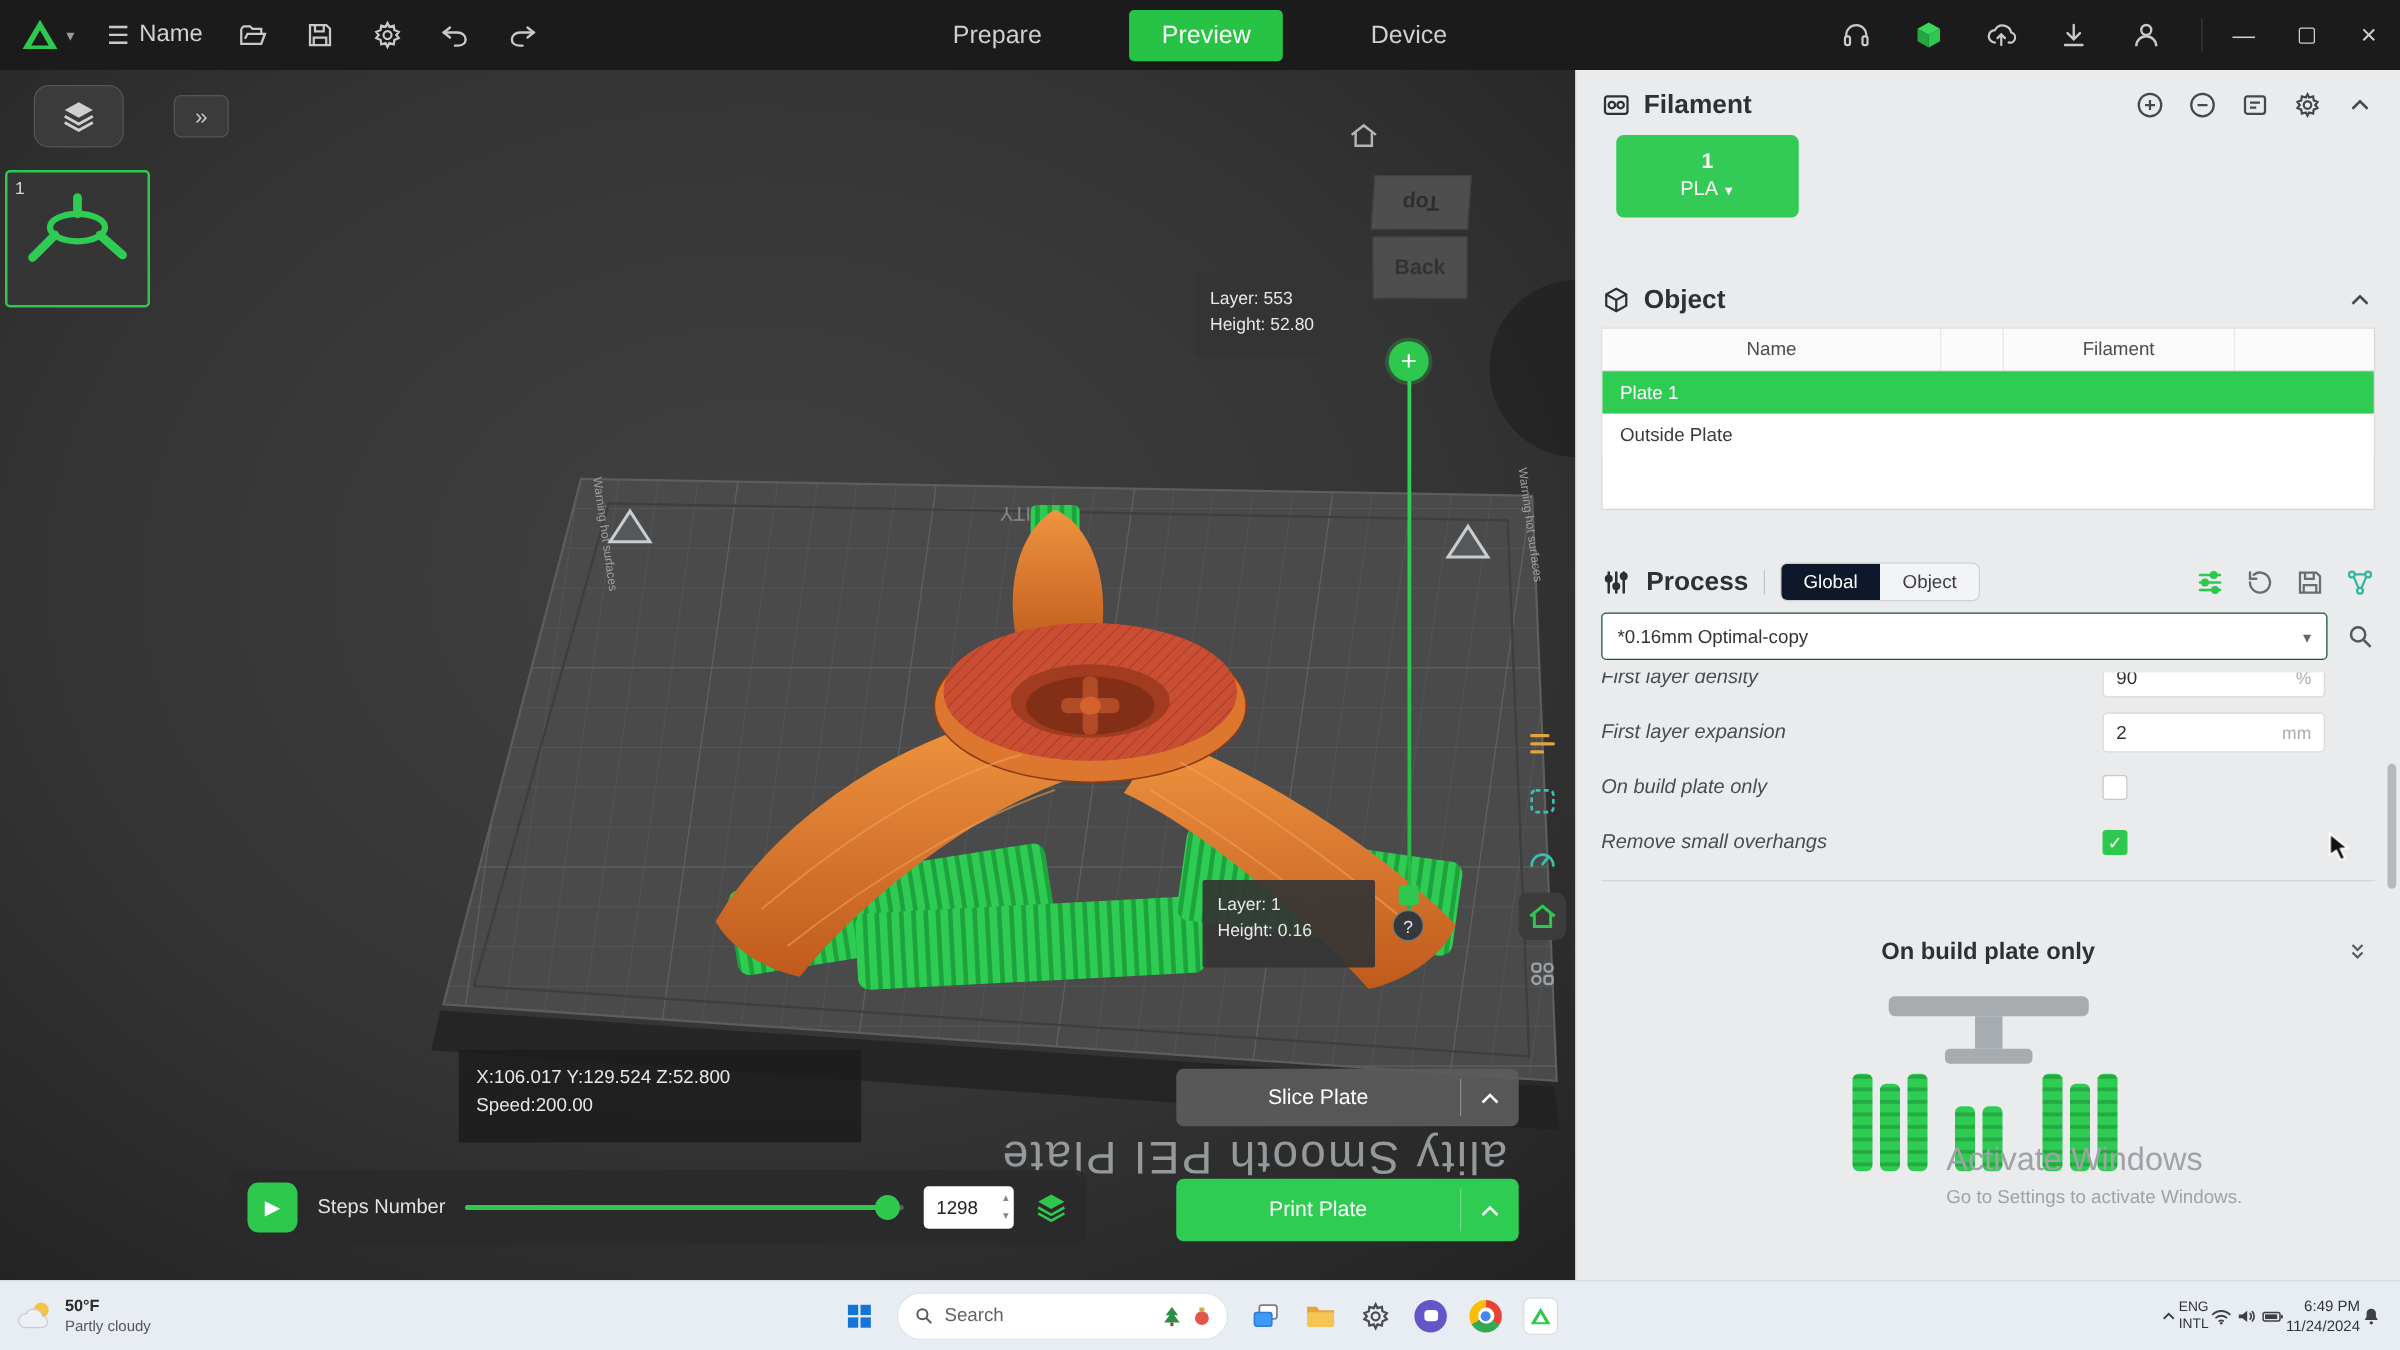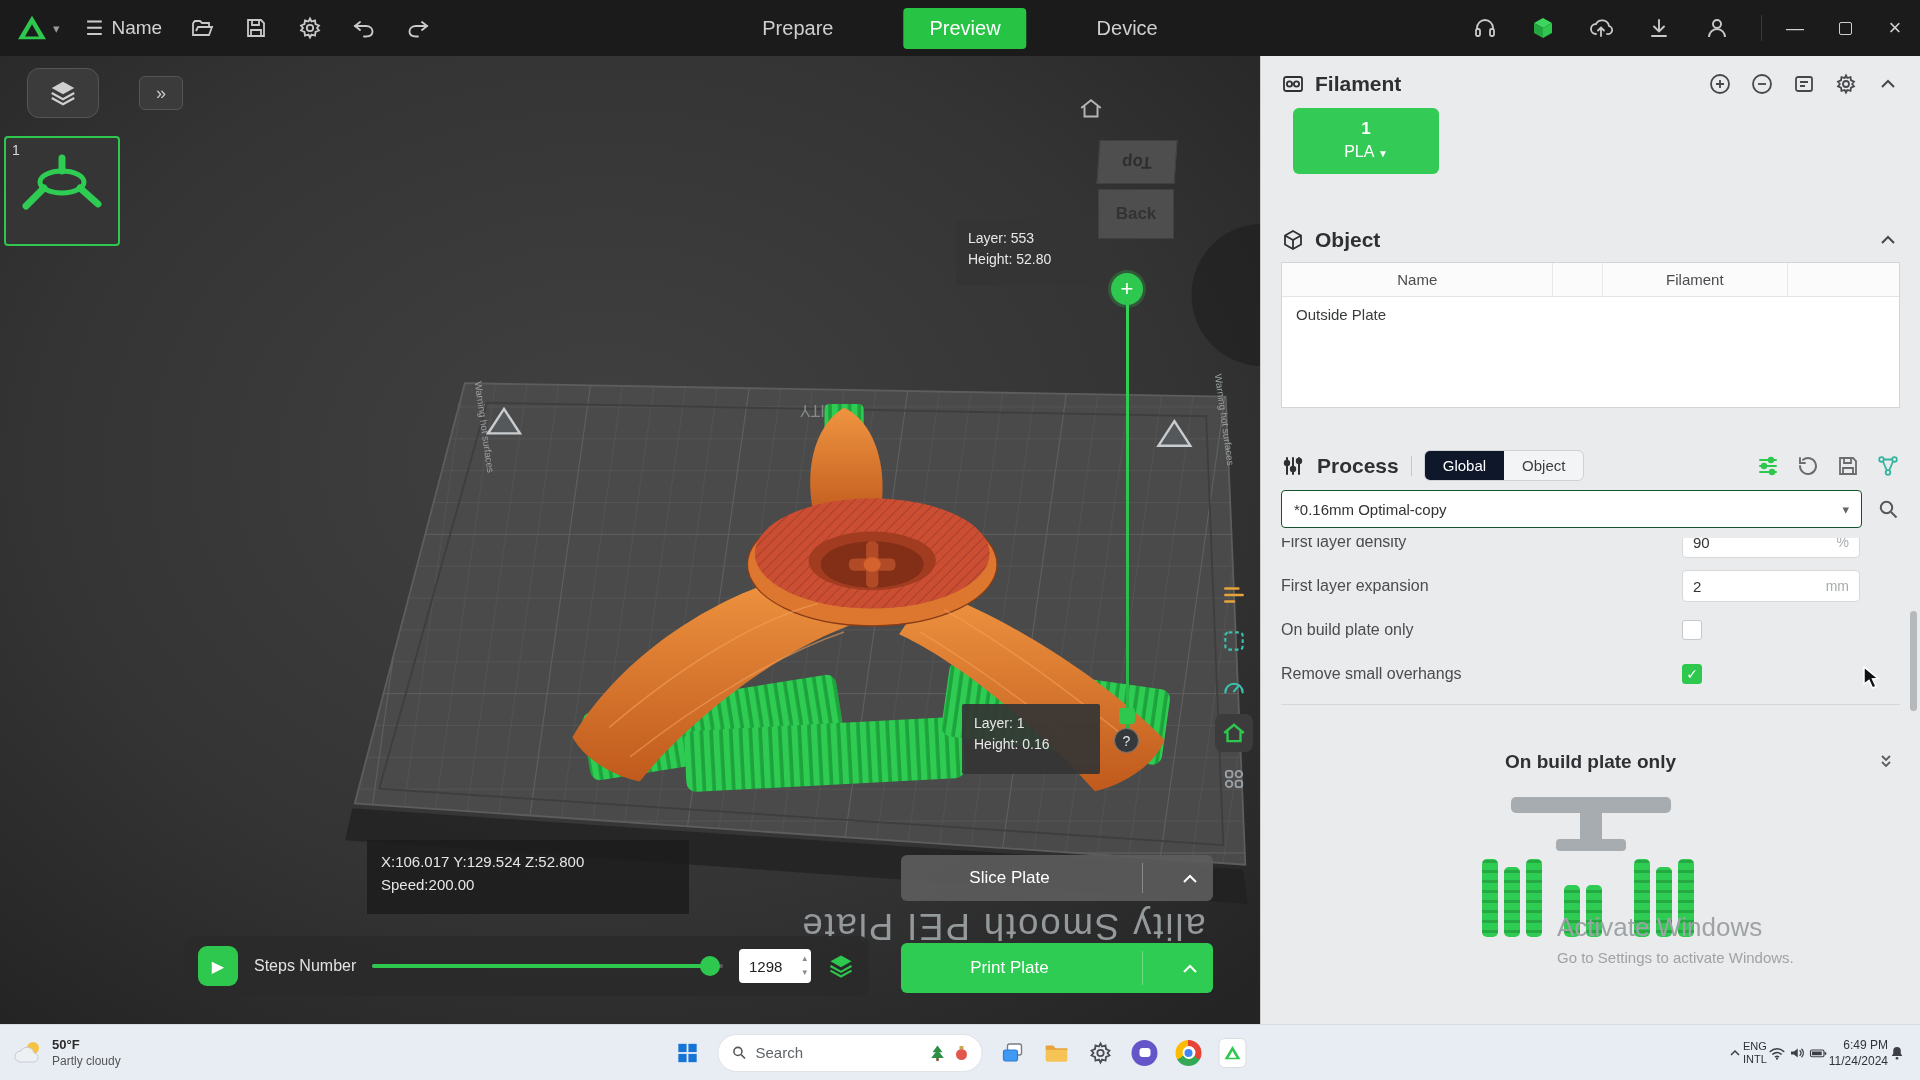--- a/index.html
+++ b/index.html
@@ -52,21 +52,21 @@
   .stepsbar { position:absolute; left:184px; top:880px; width:685px; height:60px; background:rgba(42,42,42,.94); border-radius:9px; display:flex; align-items:center; gap:16px; padding:0 14px; }
   .play-btn { width:40px; height:40px; border-radius:9px; background:#2ec84e; color:#fff; display:flex; align-items:center; justify-content:center; font-size:16px; flex:0 0 auto; }
   .steps-label { color:#e2e2e2; font-size:16px; white-space:nowrap; }
   .steps-track { position:relative; flex:1 1 auto; height:4px; background:#5c5c5c; border-radius:2px; }
   .steps-fill { position:absolute; left:0; top:0; height:4px; width:96%; background:#2ec84e; border-radius:2px; }
   .steps-knob { position:absolute; left:calc(96% - 9px); top:-8px; width:20px; height:20px; border-radius:50%; background:#2ec84e; }
   .steps-input-wrap { position:relative; width:72px; height:34px; background:#fff; border-radius:4px; display:flex; align-items:center; flex:0 0 auto; }
   .steps-input { width:52px; border:none; outline:none; font-size:15px; padding-left:10px; color:#222; background:transparent; font-family:"Liberation Sans", sans-serif; }
   .spin { position:absolute; right:4px; top:2px; display:flex; flex-direction:column; line-height:14px; font-size:9px; color:#888; }
   .layers-green { width:28px; height:28px; flex:0 0 auto; }
-  .big-btn { position:absolute; left:901px; width:312px; border-radius:6px; display:flex; align-items:stretch; color:#fff; overflow:hidden;gap:24px; }
+  .big-btn { position:absolute; left:941px; width:274px; border-radius:6px; display:flex; align-items:stretch; color:#fff; overflow:hidden; }
   .slice-btn { top:799px; height:46px; background:rgba(92,92,92,.92); }
   .print-btn { top:887px; height:50px; background:#2ecc52; }
   .big-btn .bb-label { flex:1; display:flex; align-items:center; justify-content:center; font-size:17px; }
   .bb-div { width:1px; background:rgba(255,255,255,.3); margin:8px 0; }
   .bb-chev { width:46px; display:flex; align-items:center; justify-content:center; }
   .legend { position:absolute; left:1212px; top:520px; width:44px; display:flex; flex-direction:column; gap:8px; align-items:center; }
   .legend-item { width:38px; height:38px; display:flex; align-items:center; justify-content:center; border-radius:8px; }
   .legend-item.active { background:#3c3c3c; }
 
   
@@ -91,21 +91,21 @@
   .seg-btn { padding:6px 18px; font-size:15px; color:#3c3d40; }
   .seg-btn.active { background:#0f172a; color:#fff; }
   .proc-icons { margin-left:auto; display:flex; gap:16px; align-items:center; }
   .proc-icons svg { width:24px; height:24px; }
   .preset-row { display:flex; align-items:center; gap:14px; margin-top:9px; }
   .preset-box { flex:1; height:38px; background:#fff; border:1px solid #14532d; border-radius:4px; display:flex; align-items:center; padding:0 12px; font-size:15px; color:#333; }
   .preset-caret { margin-left:auto; color:#666; font-size:13px; }
   .params { margin-top:10px; overflow:hidden; }
   .param-row { height:44px; display:flex; align-items:center; }
   .param-row.clipped { margin-top:-18px; }
-  .param-label { flex:1; font-size:16px; color:#4a4c4f; }
+  .param-label { flex:1; font-size:16px; color:#4a4c4f;font-style:italic; }
   .param-ctrl { width:218px; display:flex; align-items:center; }
   .val-box { position:relative; width:178px; height:32px; background:#fff; border:1px solid #d6d8da; border-radius:4px; display:flex; align-items:center; }
   .val-input { width:110px; border:none; outline:none; background:transparent; font-size:15px; color:#333; padding-left:10px; font-family:"Liberation Sans", sans-serif; }
   .unit { position:absolute; right:10px; color:#a9abad; font-size:14px; }
   .checkbox { width:20px; height:20px; border:1px solid #c6c9cb; border-radius:3px; background:#fff; }
   .checkbox.checked { background:#2ec84e; border-color:#2ec84e; color:#fff; display:flex; align-items:center; justify-content:center; font-size:14px; }
   .divider { border-top:1px solid #d4d6d8; margin-top:8px; }
   .scroll-thumb { position:absolute; right:3px; top:555px; width:7px; height:100px; background:#b6b9bb; border-radius:4px; }
   .card { position:relative; margin-top:46px; }
   .card-title { text-align:center; font-size:19px; font-weight:bold; color:#2f3033; }
@@ -487,20 +487,23 @@
               </svg>
           </div>
         </div>
         <div class="obj-table">
           <div class="obj-head">
             <div class="oc1">Name</div>
             <div class="oc2"></div>
             <div class="oc3">Filament</div>
             <div class="oc4"></div>
           </div>
+          <div class="obj-row selected">
+              <span>Plate 1</span>
+            </div>
           <div class="obj-row">
               <span>Outside Plate</span>
             </div>
         </div>
       </div>
 
       <div class="section" style="margin-top:42px;">
         <div class="sec-header proc-header">
           <svg width="24" height="24" viewBox="0 0 24 24" fill="none" stroke="#2f3033" stroke-width="2" stroke-linecap="round">
             <line x1="6" y1="4" x2="6" y2="20"></line>

